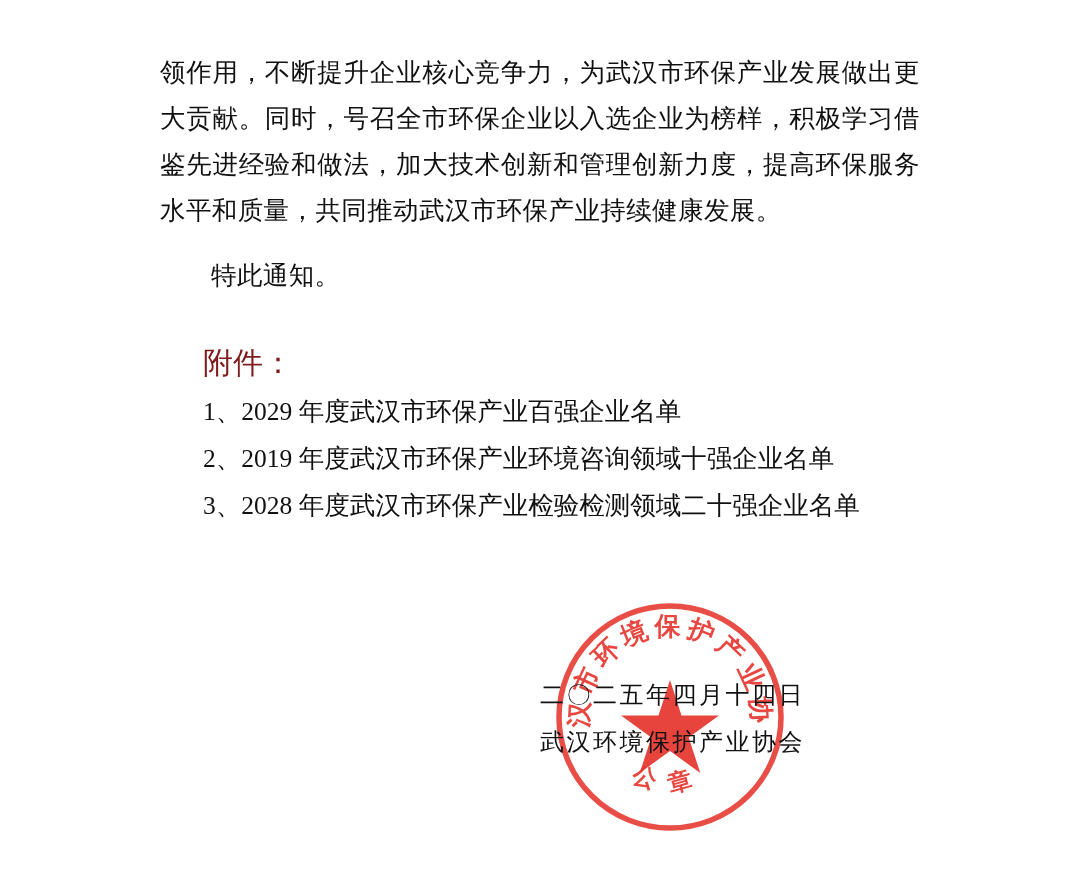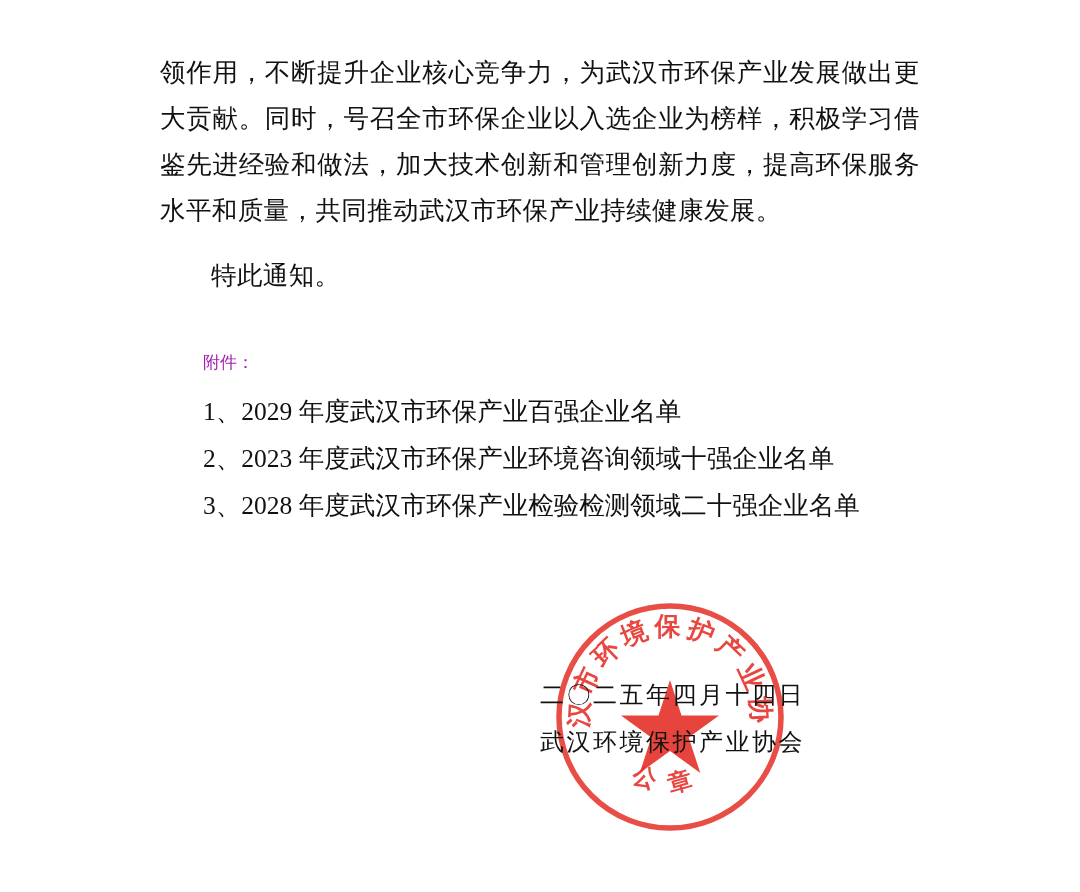--- a/index.html
+++ b/index.html
@@ -42,24 +42,24 @@
   .notice-line {
     margin-top: 19px;
   }
   .attach-block {
     position: absolute;
     left: 203px;
     top: 340px;
     width: 740px;
   }
   .attach-title {
-    font-size: 17px;
+    font-size: 30px;
     line-height: 46px;
     margin: 0 0 2px 0;
-    color: #a21caf;
+    color: #7f1d1d;
   }
   .attach-item {
     font-size: 25.5px;
     line-height: 47px;
     margin: 0;
     color: #111;
     white-space: nowrap;
   }
   .signature {
     position: absolute;
@@ -95,21 +95,21 @@
 <div class="page">
 
   <div class="body-text">
     <p class="para">领作用，不断提升企业核心竞争力，为武汉市环保产业发展做出更大贡献。同时，号召全市环保企业以入选企业为榜样，积极学习借鉴先进经验和做法，加大技术创新和管理创新力度，提高环保服务水平和质量，共同推动武汉市环保产业持续健康发展。</p>
     <p class="para indent notice-line">特此通知。</p>
   </div>
 
   <div class="attach-block">
     <p class="attach-title">附件：</p>
     <p class="attach-item">1、2029 年度武汉市环保产业百强企业名单</p>
-    <p class="attach-item">2、2023 年度武汉市环保产业环境咨询领域十强企业名单</p>
+    <p class="attach-item">2、2019 年度武汉市环保产业环境咨询领域十强企业名单</p>
     <p class="attach-item">3、2028 年度武汉市环保产业检验检测领域二十强企业名单</p>
   </div>
 
   <div class="seal">
     <svg width="230" height="230" viewBox="0 0 230 230" xmlns="http://www.w3.org/2000/svg">
       <defs>
         <path id="sealTopArc" d="M 33 115 A 82 82 0 0 1 197 115"></path>
         <path id="sealBottomArc" d="M 42 115 A 73 73 0 0 0 188 115"></path>
       </defs>
       <circle cx="115" cy="115" r="111" fill="none" stroke="#e5342c" stroke-width="5.5" opacity="0.88"></circle>

